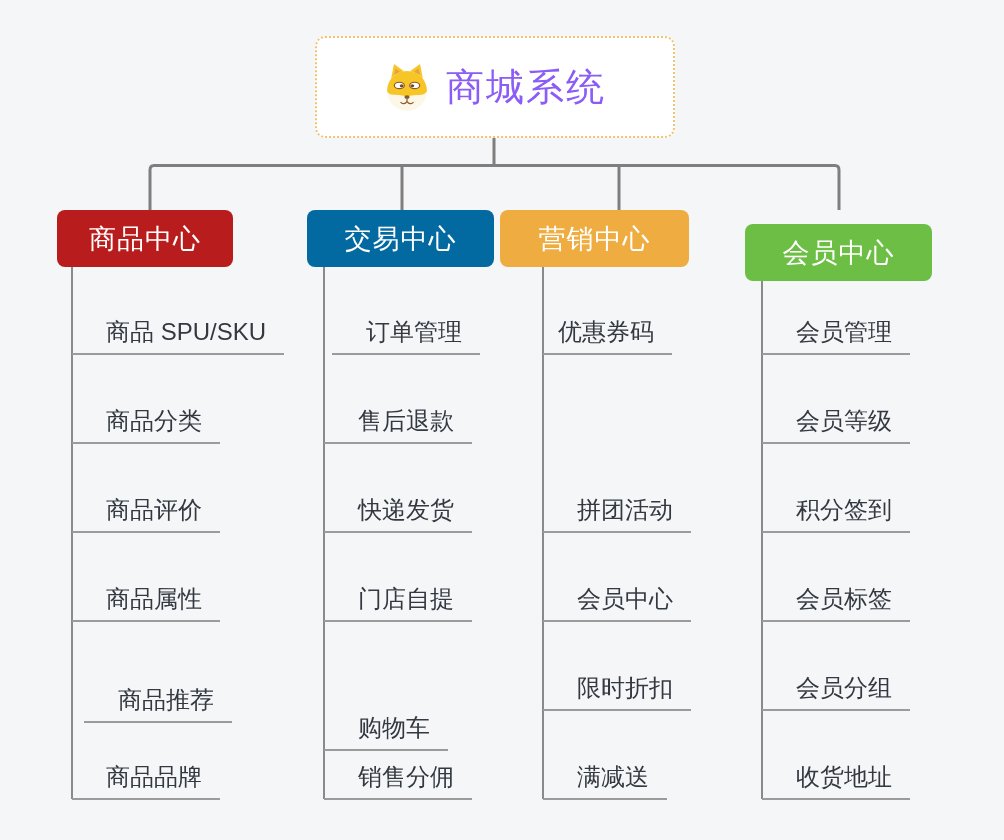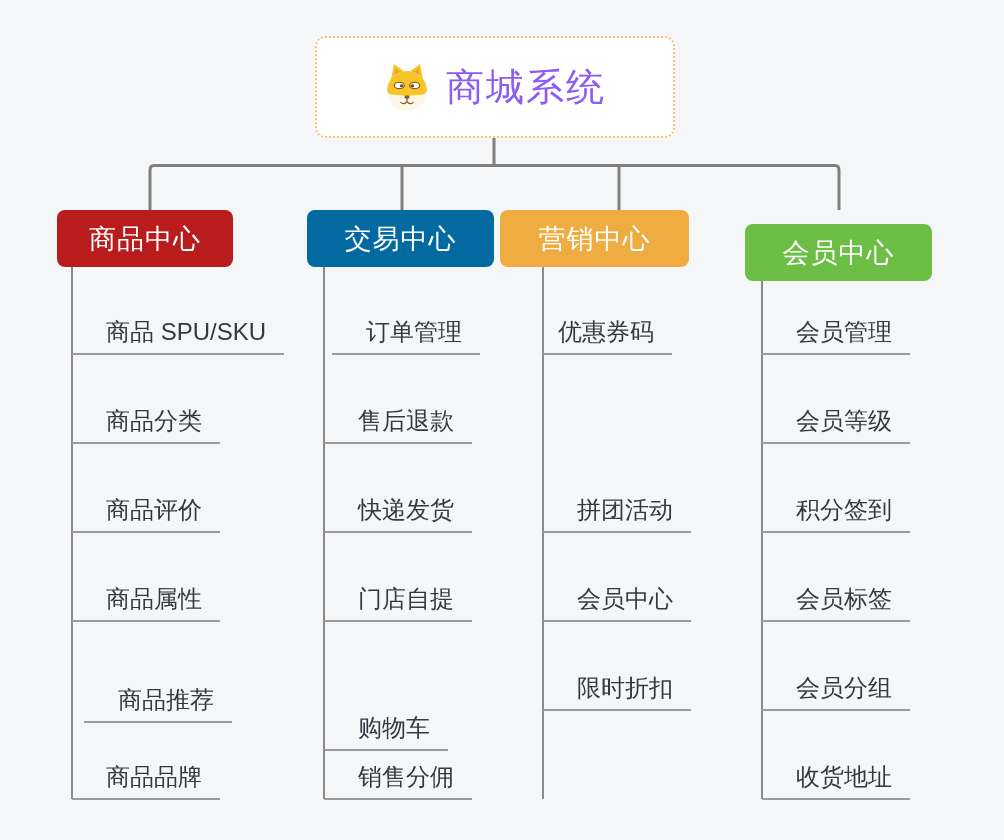--- a/index.html
+++ b/index.html
@@ -117,20 +117,21 @@
   <div class="child-node" style="left:324px;top:404px;">售后退款</div>
   <div class="child-node" style="left:324px;top:493px;">快递发货</div>
   <div class="child-node" style="left:324px;top:582px;">门店自提</div>
   <div class="child-node" style="left:324px;top:671px;margin-top:40px;">购物车</div>
   <div class="child-node" style="left:324px;top:760px;">销售分佣</div>
 
   <div class="child-node" style="left:543px;top:315px;padding-left:15px;">优惠券码</div>
   <div class="child-node" style="left:543px;top:493px;">拼团活动</div>
   <div class="child-node" style="left:543px;top:582px;">会员中心</div>
   <div class="child-node" style="left:543px;top:671px;">限时折扣</div>
+  <div class="child-node" style="left:543px;top:760px;">满减送</div>
 
   <div class="child-node" style="left:762px;top:315px;">会员管理</div>
   <div class="child-node" style="left:762px;top:404px;">会员等级</div>
   <div class="child-node" style="left:762px;top:493px;">积分签到</div>
   <div class="child-node" style="left:762px;top:582px;">会员标签</div>
   <div class="child-node" style="left:762px;top:671px;">会员分组</div>
   <div class="child-node" style="left:762px;top:760px;">收货地址</div>
 
 </div>
 

